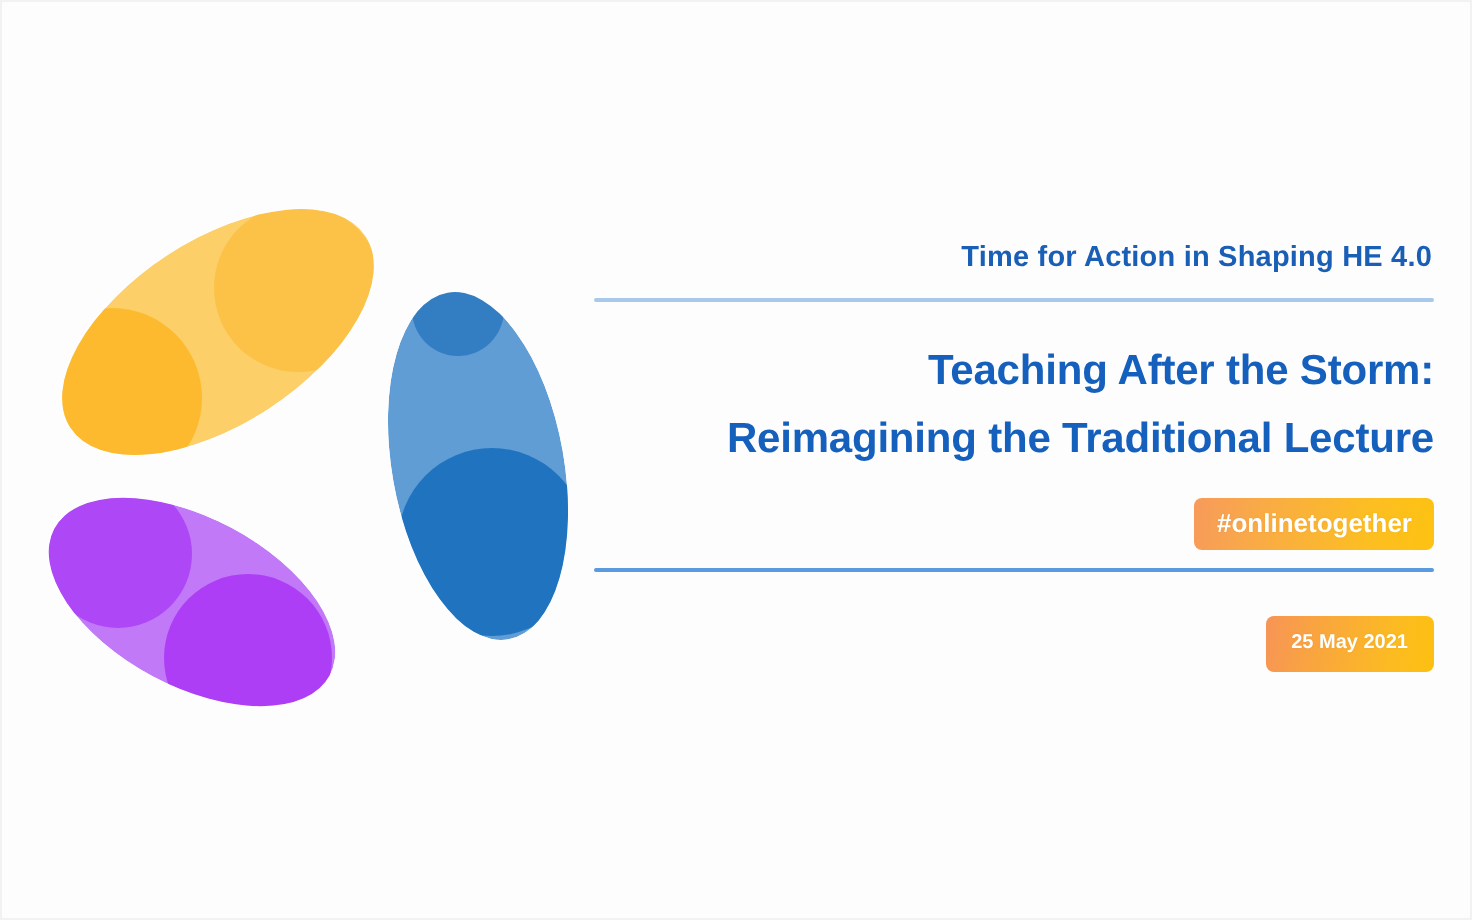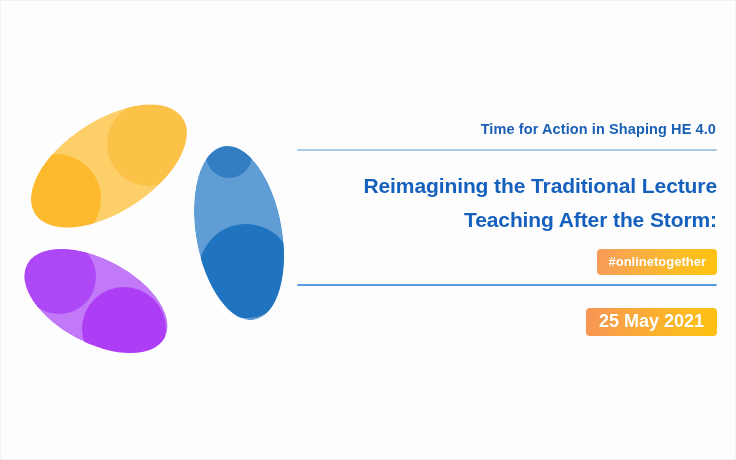--- a/index.html
+++ b/index.html
@@ -107,21 +107,21 @@
     white-space: nowrap;
     text-shadow: 0 0 1px rgba(180,110,10,0.18);
   }
 
   #date-row {
     display: flex;
     justify-content: flex-end;
     padding-top: 22px;
   }
   #date-badge {
-    font-size: 18px;
+    font-size: 10px;
     padding: 6px 13px 7px 13px;
     background: linear-gradient(100deg, #f79457 0%, #f9a53f 30%, #fcbb22 75%, #fdc00f 100%);
   }
 </style>
 </head>
 <body>
 
 <div id="banner">
 
   <div id="logo-mark">
@@ -158,22 +158,22 @@
     </svg>
   </div>
 
   <div id="content">
 
     <div id="eyebrow">Time for Action in Shaping HE 4.0</div>
 
     <hr id="rule-top" class="rule">
 
     <div id="title-block">
+      <div class="title-line">Teaching After the Storm:</div>
       <div class="title-line">Reimagining the Traditional Lecture</div>
-      <div class="title-line">Teaching After the Storm:</div>
     </div>
 
     <div id="tags-row">
       <span class="badge">#onlinetogether</span>
     </div>
 
     <hr id="rule-bottom" class="rule">
 
     <div id="date-row">
       <span id="date-badge" class="badge">25 May 2021</span>

